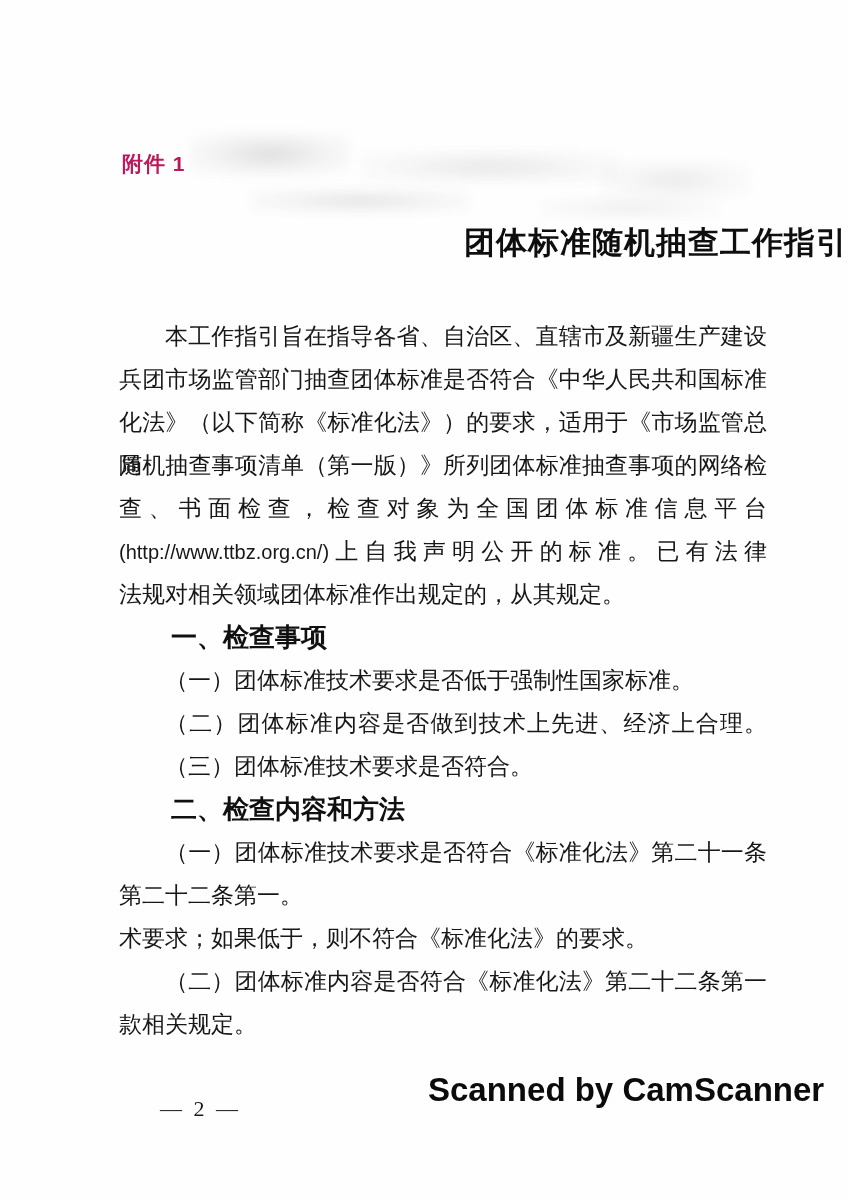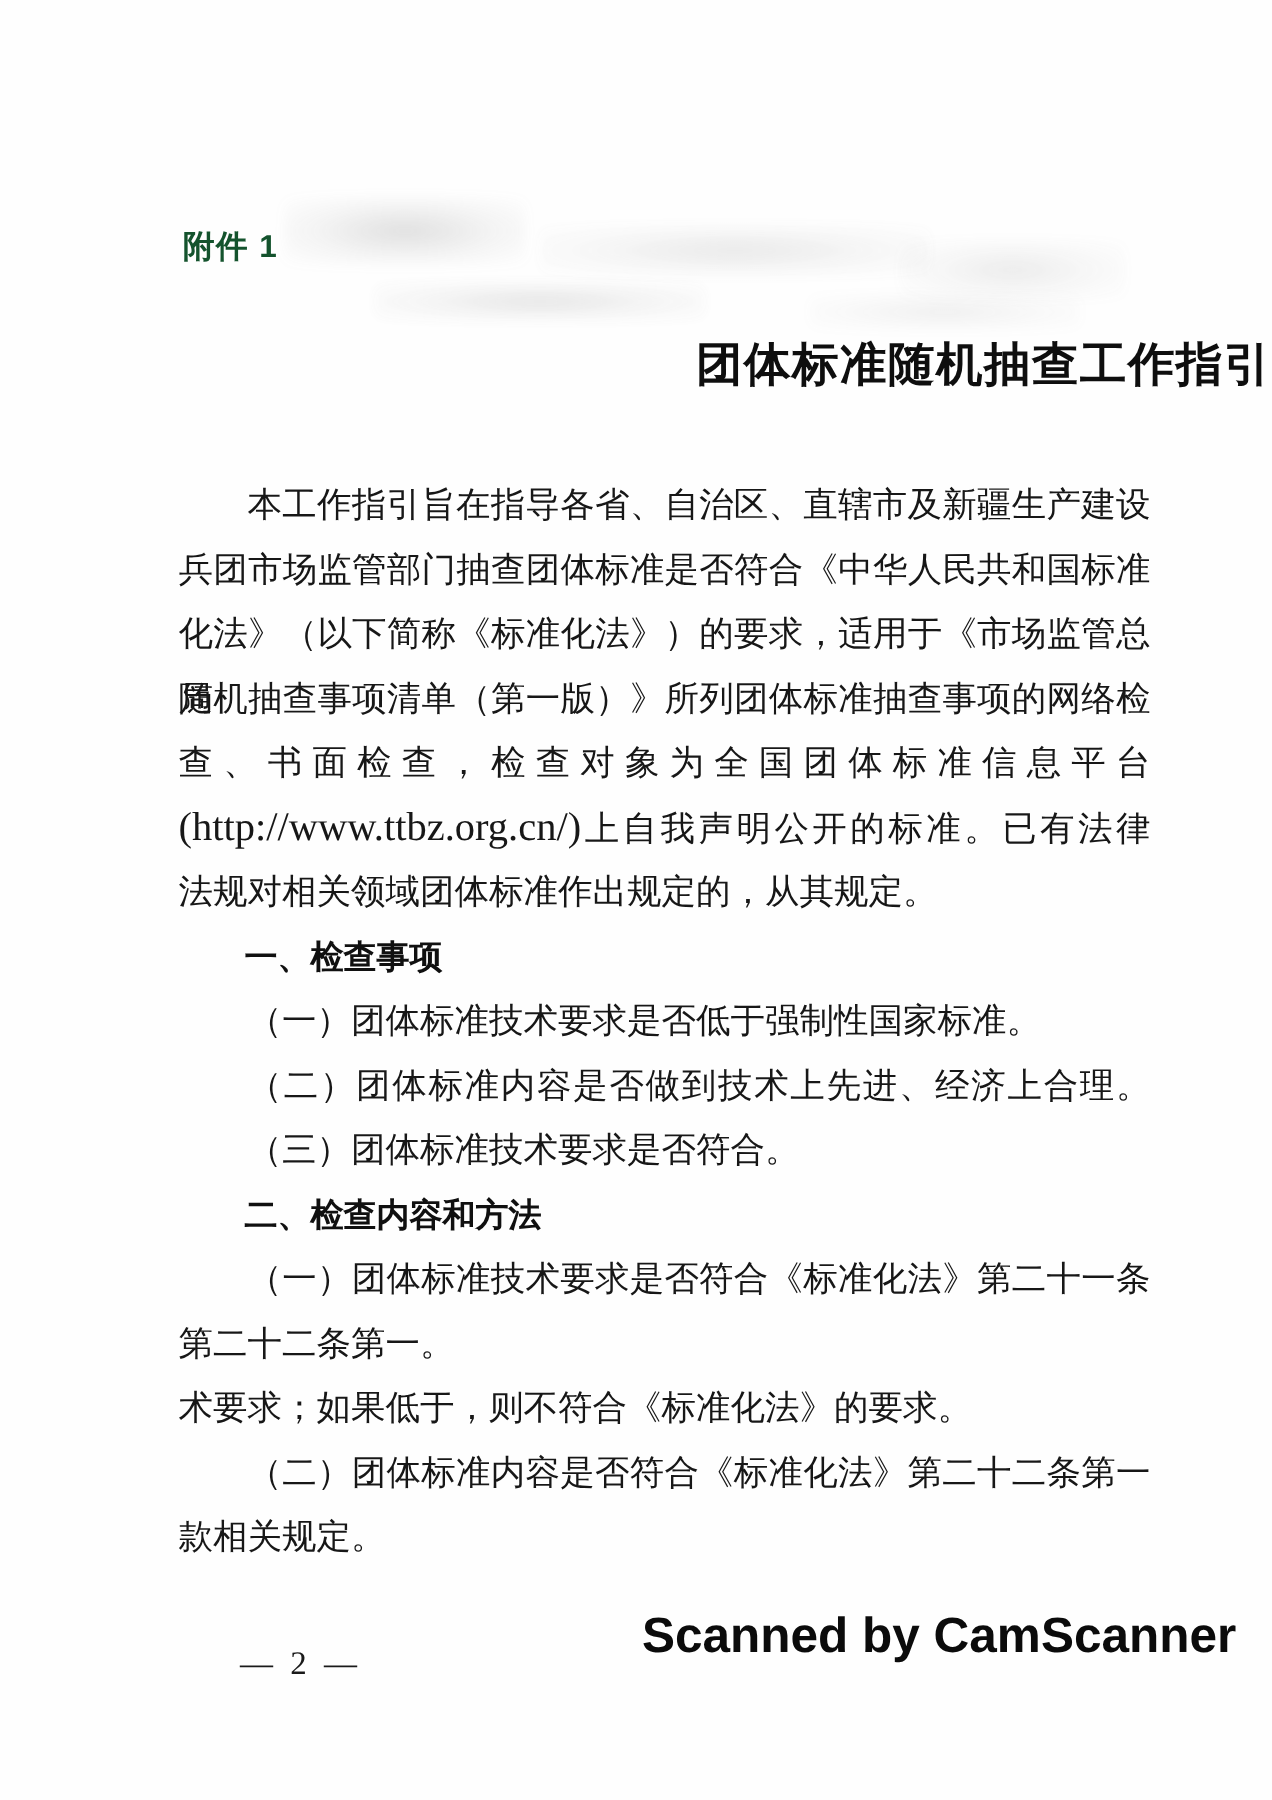--- a/index.html
+++ b/index.html
@@ -31,21 +31,21 @@
   .smudge.s5 { left: 540px; top: 196px; width: 180px; height: 24px; opacity: .5; }
 
   .attachment-label {
     position: absolute;
     left: 122px;
     top: 150px;
     font-family: "Liberation Sans", "DejaVu Sans", sans-serif;
     font-weight: bold;
     font-size: 21px;
     letter-spacing: 1px;
-    color: #14532d;
+    color: #be185d;
   }
 
   .doc-title {
     position: absolute;
     left: 0;
     top: 222px;
     width: 100%;
     padding-left: 48px;
     box-sizing: border-box;
     text-align: right;
@@ -72,26 +72,26 @@
   .line.indent { text-indent: 2em; }
   .line.justify {
     white-space: normal;
     text-align: justify;
     text-align-last: justify;
     text-justify: inter-character;
   }
   .line.heading {
     font-family: "Liberation Sans", "DejaVu Sans", sans-serif;
     font-weight: bold;
-    font-size: 22px;
+    font-size: 26px;
     color: #101010;
   }
   .line .mono {
-    font-family: Liberation Serif, serif;
-    font-size: 27px;
+    font-family: Liberation Sans, sans-serif;
+    font-size: 20px;
   }
 
   .page-number {
     position: absolute;
     left: 160px;
     top: 1096px;
     font-size: 22px;
     letter-spacing: 3px;
     color: #1a1a1a;
   }

